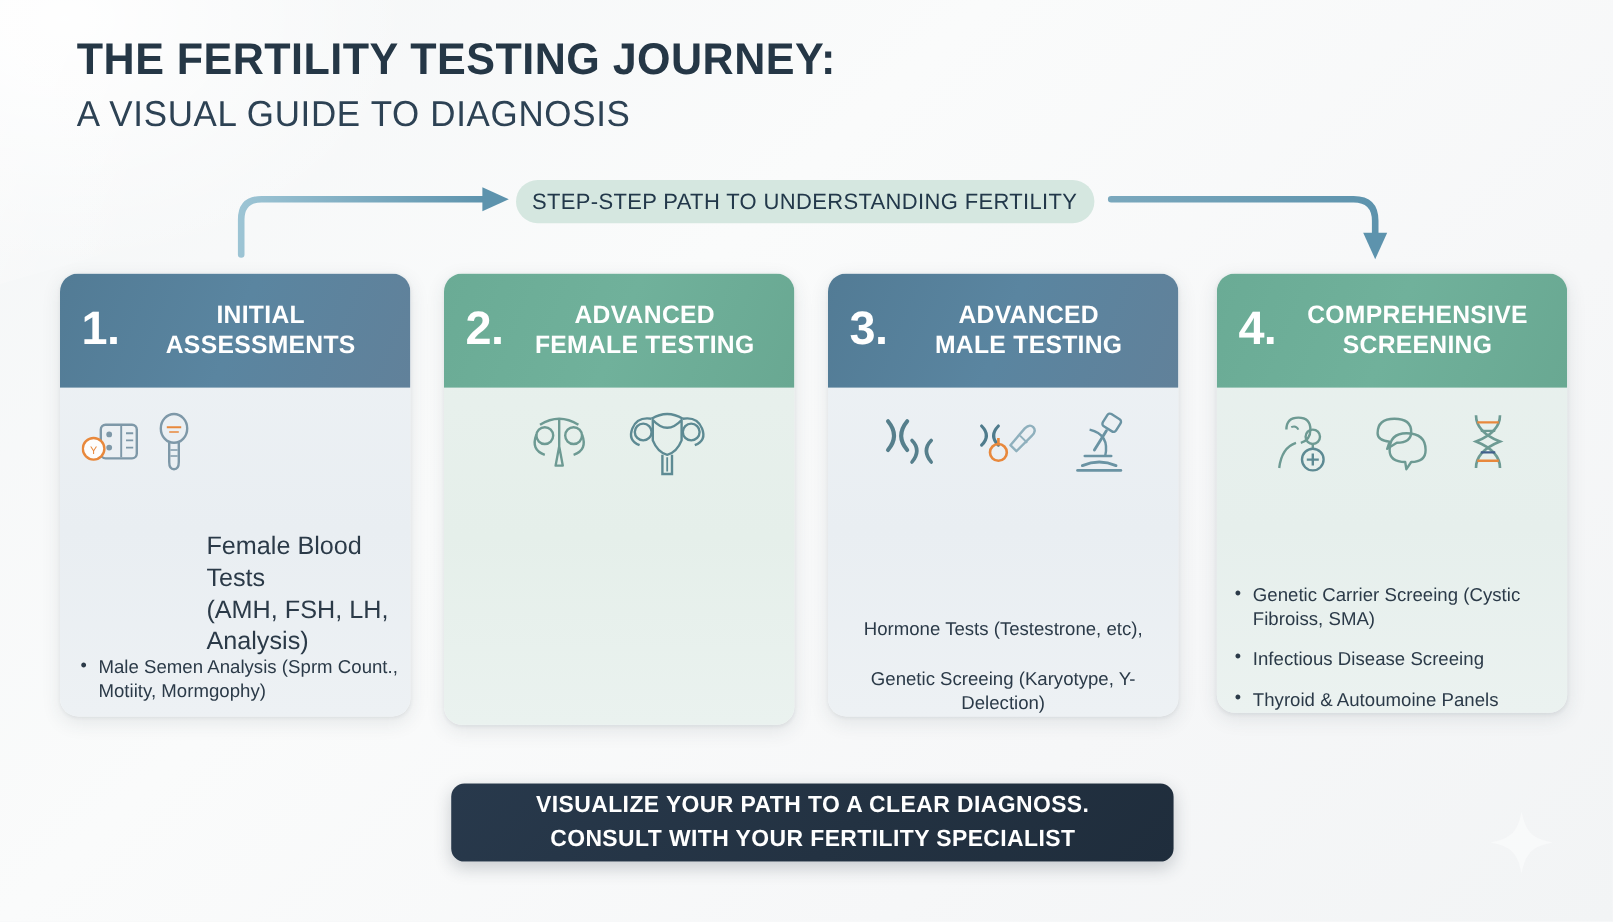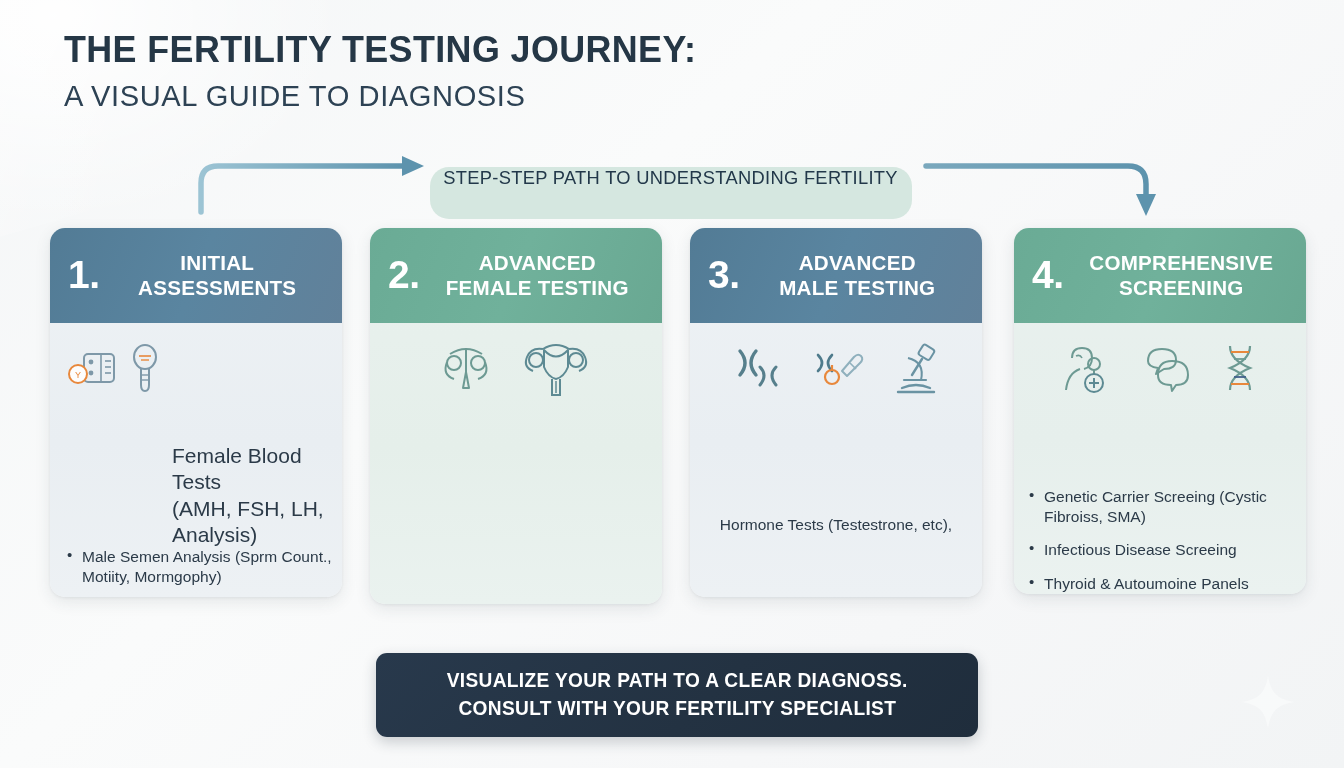--- a/index.html
+++ b/index.html
@@ -77,26 +77,27 @@
     position: absolute;
     left: 0; top: 0;
     width: 1344px; height: 768px;
     pointer-events: none;
   }
 
   
   .pill {
     position: absolute;
     left: 430px;
-    top: 167px;
+    top: 150px;
     width: 482px;
-    height: 52px;
+    height: 36px;
     border-radius: 19px;
     background: #d5e7e0;
     display: flex;
+    align-items: center;
     justify-content: center;
   }
   .pill-text {
     font-size: 18.5px;
     font-weight: 500;
     letter-spacing: 0.3px;
     color: #22384a;
     text-transform: uppercase;
     white-space: nowrap;
     transform: scaleX(0.99);
@@ -224,21 +225,21 @@
     line-height: 1.3;
   }
   .c3-center p + p { margin-top: 22px; }
 
   
   .cta {
     position: absolute;
     left: 376px;
     top: 653px;
     width: 602px;
-    height: 84px;
+    height: 65px;
     border-radius: 11px;
     background: linear-gradient(135deg,#28394c 0%, #233242 55%, #1f2d3c 100%);
     display: flex;
     flex-direction: column;
     align-items: center;
     justify-content: center;
     box-shadow: 0 5px 14px rgba(30,45,60,0.22);
   }
   .cta-line {
     font-size: 19.5px;
@@ -399,20 +400,21 @@
             <line x1="34" y1="19" x2="24" y2="35" stroke="#6a93a3" stroke-width="2.4" stroke-linecap="round"></line>
             <path d="M20 18 Q37 22 33 40" fill="none" stroke="#6a93a3" stroke-width="2"></path>
             <line x1="16" y1="40" x2="38" y2="40" stroke="#6a93a3" stroke-width="2.2" stroke-linecap="round"></line>
             <path d="M14 48 Q28 42 42 48" fill="none" stroke="#6a93a3" stroke-width="2.4" stroke-linecap="round"></path>
             <line x1="10" y1="52" x2="46" y2="52" stroke="#6a93a3" stroke-width="2.4" stroke-linecap="round"></line>
           </svg>
         </div>
 
         <div class="c3-center">
           <p>Hormone Tests (Testestrone, etc),</p>
+          <p>Genetic Screeing (Karyotype, Y-Delection)</p>
         </div>
       </div>
     </div>
 
     <div class="card c4">
       <div class="card-head head-green">
         <span class="card-num">4.</span>
         <span class="card-title">
           <span>COMPREHENSIVE</span>
           <span class="l2">SCREENING</span>

